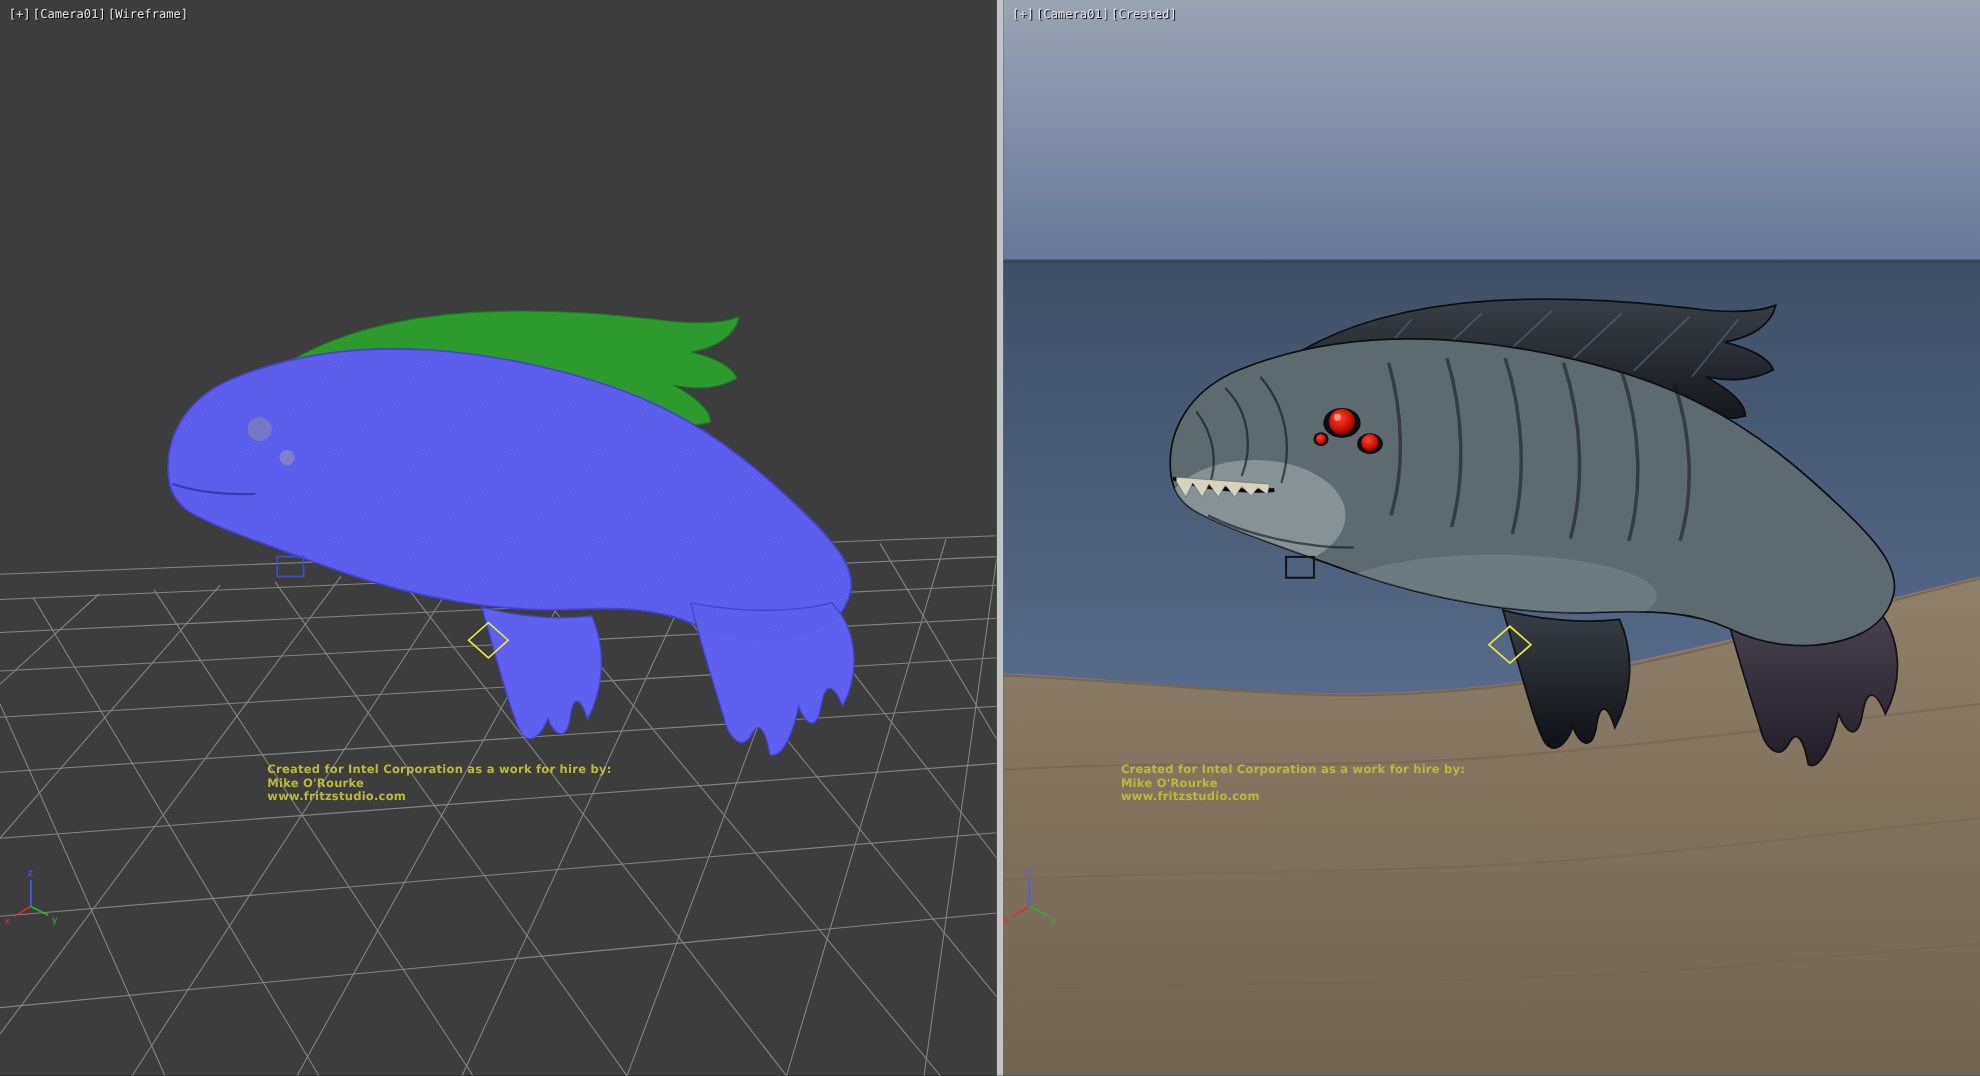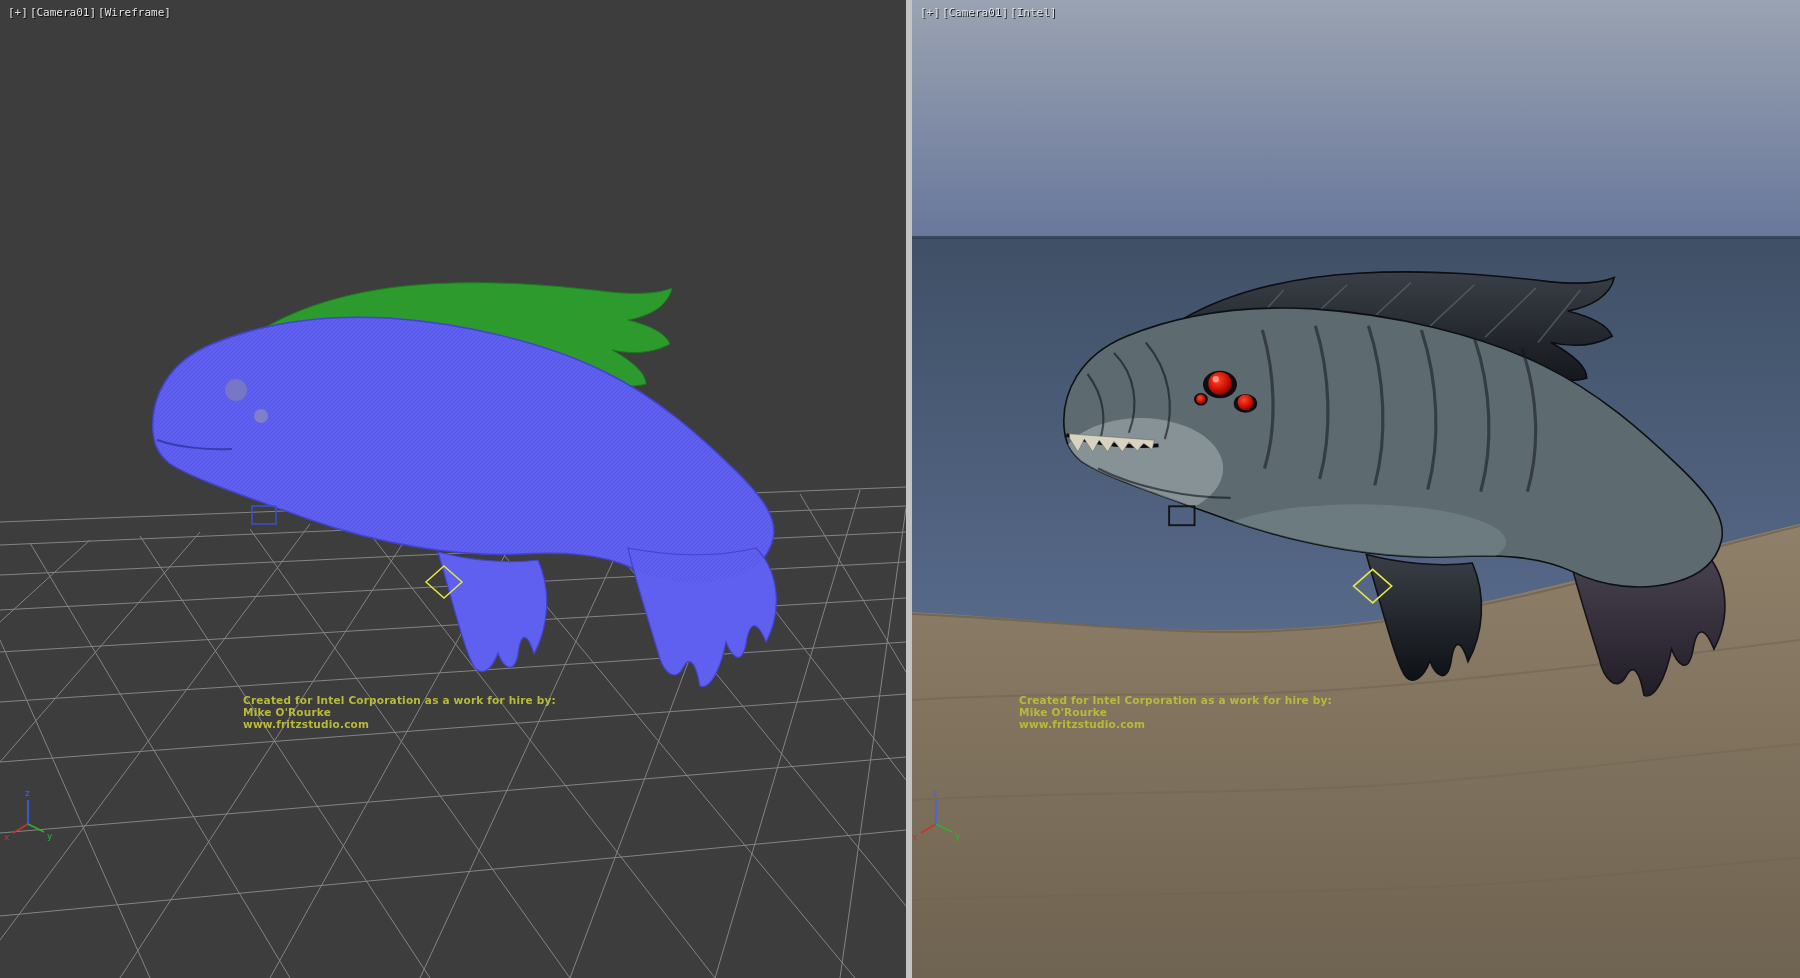--- a/index.html
+++ b/index.html
@@ -107,21 +107,21 @@
     </div>
   </div>
 
   <div class="divider"></div>
 
   <div class="viewport right">
 
     <div class="vp-label">
       <span>[+]</span>
       <span>[Camera01]</span>
-      <span>[Intel]</span>
+      <span>[Created]</span>
     </div>
 
     <svg class="layer" width="888" height="978" viewBox="0 0 888 978">
       <defs>
         <linearGradient id="skyGradR" x1="0" y1="0" x2="0" y2="1">
           <stop offset="0" style="stop-color:var(--sky-top,#9aa3b2)"></stop>
           <stop offset="1" style="stop-color:var(--sky-bottom,#68779b)"></stop>
         </linearGradient>
         <linearGradient id="seaGradR" x1="0" y1="0" x2="0" y2="1">
           <stop offset="0" style="stop-color:var(--sea-top,#3f5066)"></stop>

